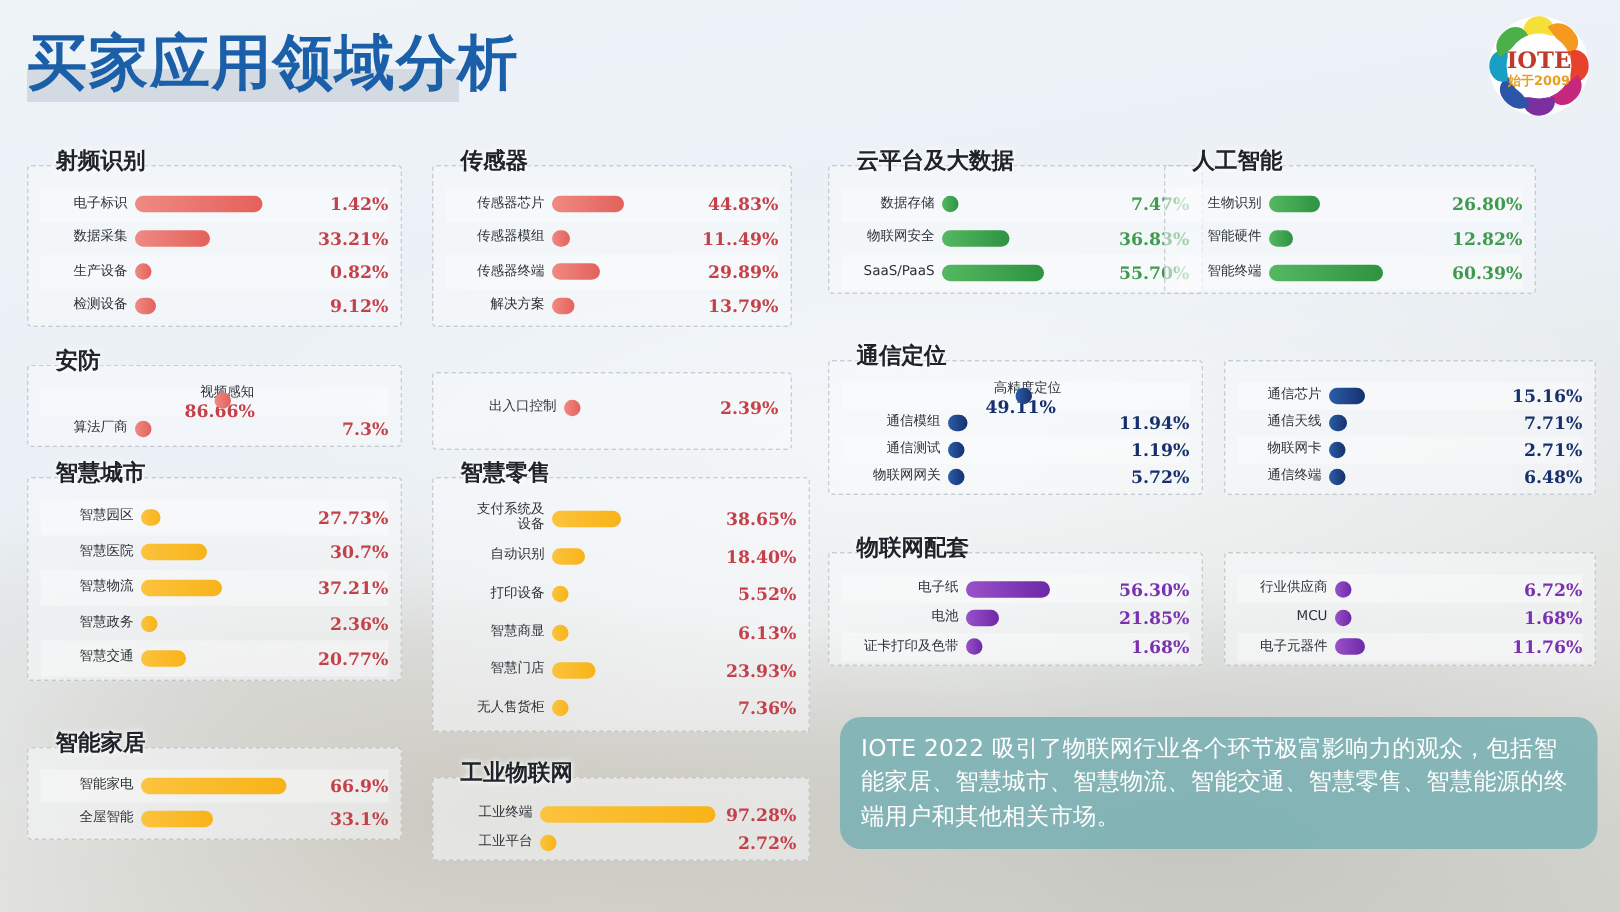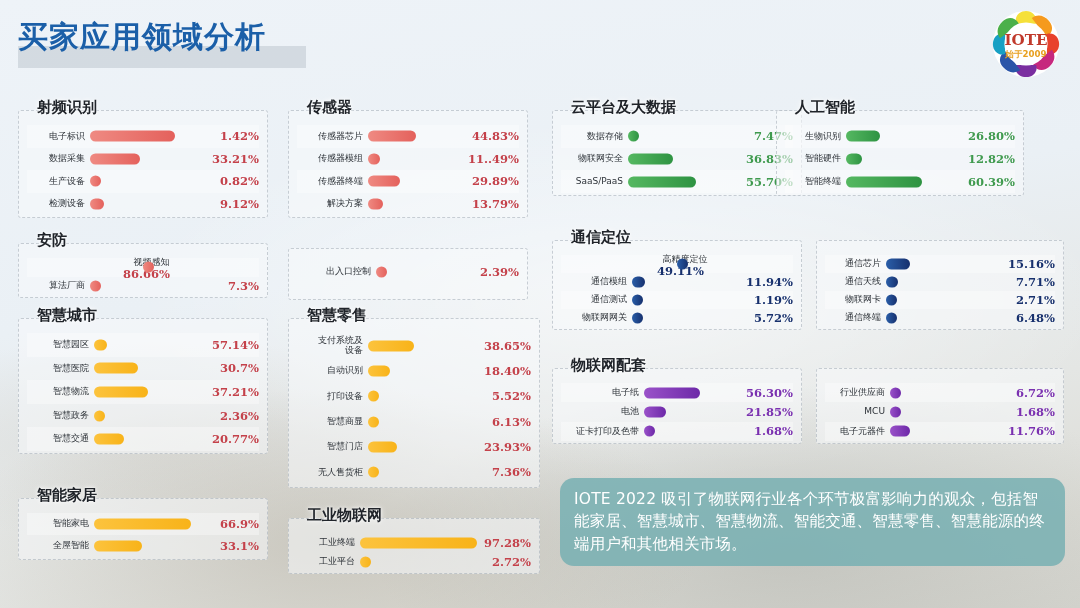--- a/index.html
+++ b/index.html
@@ -29,21 +29,21 @@
     pointer-events:none;
   }
 
   
   .title-wrap{position:absolute;left:18px;top:22px;}
   .title-bg{
     position:absolute;left:0;top:24px;width:288px;height:22px;
     background:rgba(196,204,212,.62);
   }
   .title{
-    position:relative;font-size:30px;font-weight:bold;color:#1b5fa8;
+    position:relative;font-size:40px;font-weight:bold;color:#1b5fa8;
     letter-spacing:1px;line-height:1;white-space:nowrap;
     font-family:"DejaVu Sans","Liberation Sans",sans-serif;
   }
   
   .logo{position:absolute;right:18px;top:8px;width:72px;height:72px;}
   .logo svg{display:block;}
 
   
   .panel{
     position:absolute;
@@ -190,21 +190,21 @@
         </div>
       </div>
       <div class="panel light pal-gold" style="left: 18px; top: 318px; width: 250px; height: 136px;">
         <div class="panel-title">智慧城市</div>
         <div class="rows">
           <div class="row stripe" style="height: 23.6px;">
             <div class="r-label" style="width: 62px;">智慧园区</div>
             <div class="r-track">
               <div class="r-bar" style="width: 11.648%;"></div>
             </div>
-            <div class="r-val">57.14%</div>
+            <div class="r-val">27.73%</div>
           </div>
           <div class="row" style="height: 23.6px;">
             <div class="r-label" style="width: 62px;">智慧医院</div>
             <div class="r-track">
               <div class="r-bar" style="width: 39.91%;"></div>
             </div>
             <div class="r-val">30.7%</div>
           </div>
           <div class="row stripe" style="height: 23.6px;">
             <div class="r-label" style="width: 62px;">智慧物流</div>

